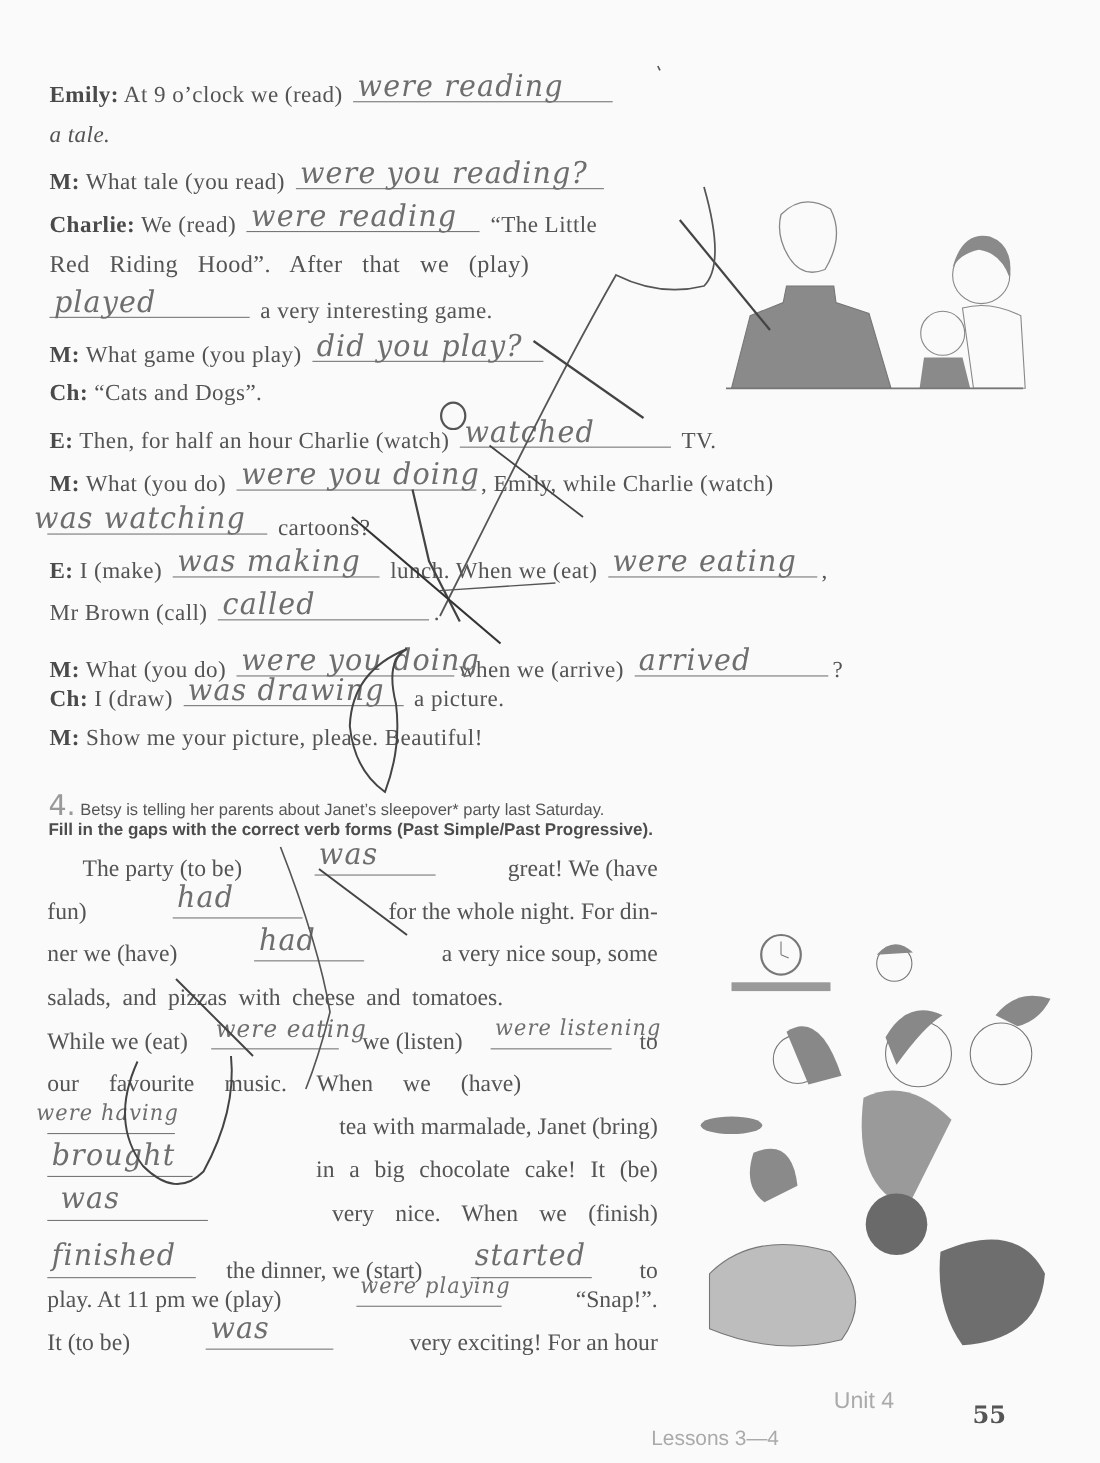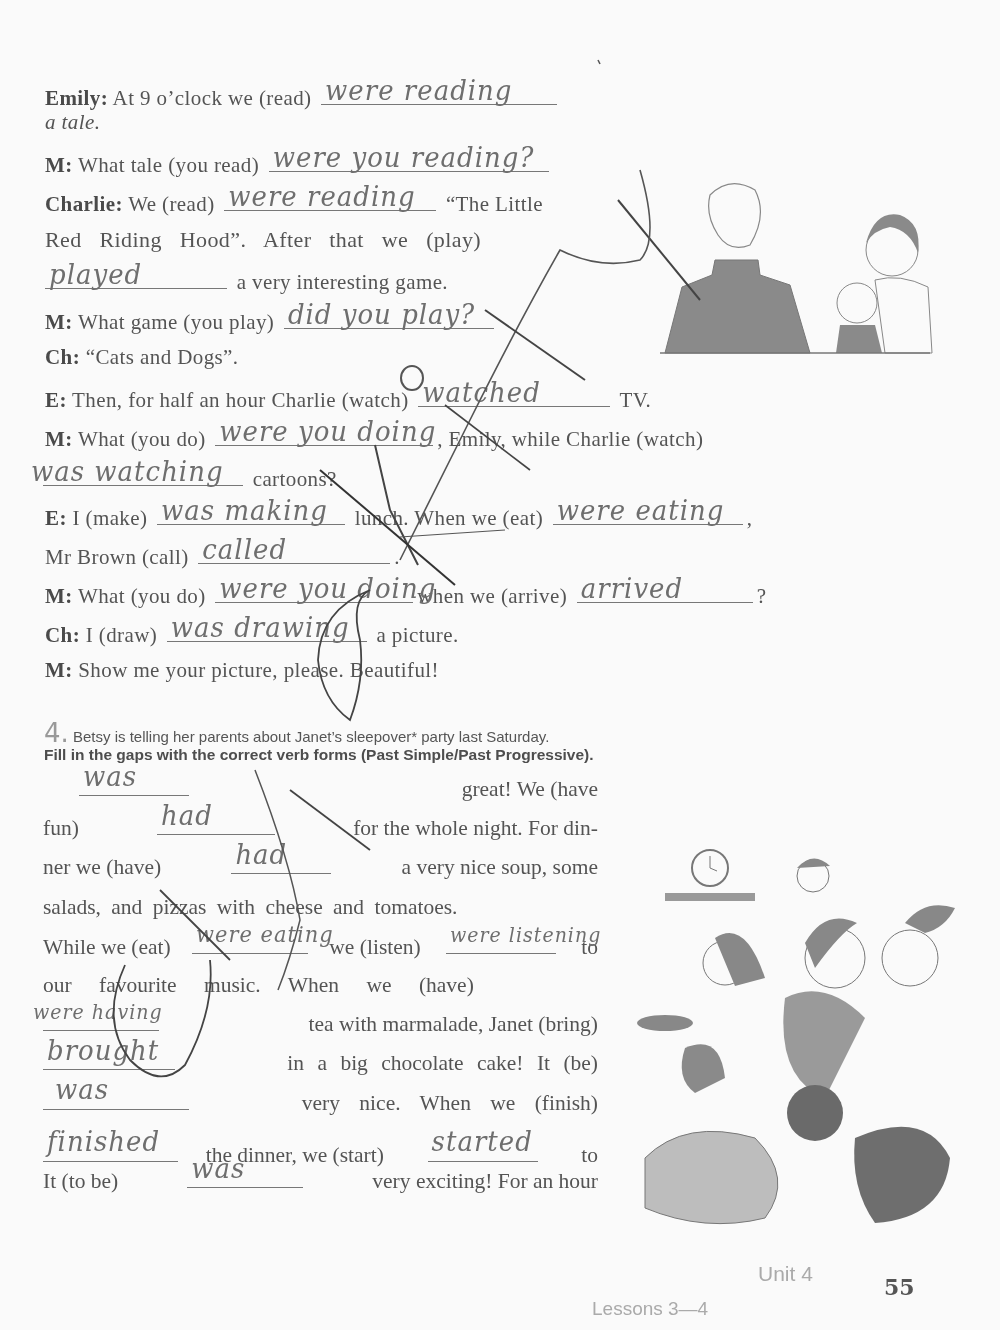--- a/index.html
+++ b/index.html
@@ -51,21 +51,21 @@
     color: #555; font-family: "DejaVu Serif", serif;
   }
   svg.overlay { position: absolute; left: 0; top: 0; pointer-events: none; }
   .illus { position: absolute; }
 </style>
 </head>
 <body>
 
 <div id="dialogue">
 
-  <div class="line" style="left:45px; top:82px;">
+  <div class="line" style="left:45px; top:70px;">
     <span class="spk">Emily:</span>
     <span>At 9 o’clock we (read)</span>
     <span class="blank" style="width:236px;"><span class="hw">were reading</span></span>
   </div>
 
   <div class="line" style="left:45px; top:110px;font-style:italic;">
     <span>a tale.</span>
   </div>
 
   <div class="line" style="left:45px; top:149px;">
@@ -129,21 +129,21 @@
 
   <div class="line" style="left:45px; top:541px;">
     <span>Mr Brown (call)</span>
     <span class="blank" style="width:192px;"><span class="hw">called</span></span><span>.</span>
   </div>
 
   <div class="line" style="left:45px; top:580px;">
     <span class="spk">M:</span>
     <span>What (you do)</span>
     <span class="blank" style="width:198px;"><span class="hw">were you doing</span></span><span>when we (arrive)</span>
-    <span class="blank" style="width:176px;"><span class="hw">arrived</span></span><span>?</span>
+    <span class="blank" style="width:176px;margin-top:12px;"><span class="hw">arrived</span></span><span>?</span>
   </div>
 
   <div class="line" style="left:45px; top:619px;">
     <span class="spk">Ch:</span>
     <span>I (draw)</span>
     <span class="blank" style="width:200px;"><span class="hw">was drawing</span></span>
     <span>a picture.</span>
   </div>
 
   <div class="line" style="left:45px; top:658px;">
@@ -153,20 +153,21 @@
 </div>
 
 <div class="task task-1">
   <span class="ex-num">4.</span>
   <span>Betsy is telling her parents about Janet’s sleepover* party last Saturday.</span>
 </div>
 <div class="task task-2">Fill in the gaps with the correct verb forms (Past Simple/Past Progressive).</div>
 
 <div class="para" style="top:770px;">
   <div class="pl" style="padding-left:32px;">
+    <span>The party (to be)</span>
     <span class="blank" style="width:110px;">
         <span class="hw">was</span>
       </span>
     <span>great! We (have</span>
   </div>
   <div class="pl">
     <span>fun)</span>
     <span class="blank" style="width:118px;">
         <span class="hw">had</span>
       </span>
@@ -216,20 +217,27 @@
   </div>
   <div class="pl">
     <span class="blank" style="width:135px; margin:0;">
         <span class="hw">finished</span>
       </span>
     <span>the dinner, we (start)</span>
     <span class="blank" style="width:110px; margin:16px;">
         <span class="hw">started</span>
       </span>
     <span>to</span>
+  </div>
+  <div class="pl">
+    <span>play. At 11 pm we (play)</span>
+    <span class="blank" style="width:132px; margin:0;">
+        <span class="hw" style="font-size:19px;">were playing</span>
+      </span>
+    <span>“Snap!”.</span>
   </div>
   <div class="pl">
     <span>It (to be)</span>
     <span class="blank" style="width:116px;">
         <span class="hw">was</span>
       </span>
     <span>very exciting! For an hour</span>
   </div>
 </div>
 

